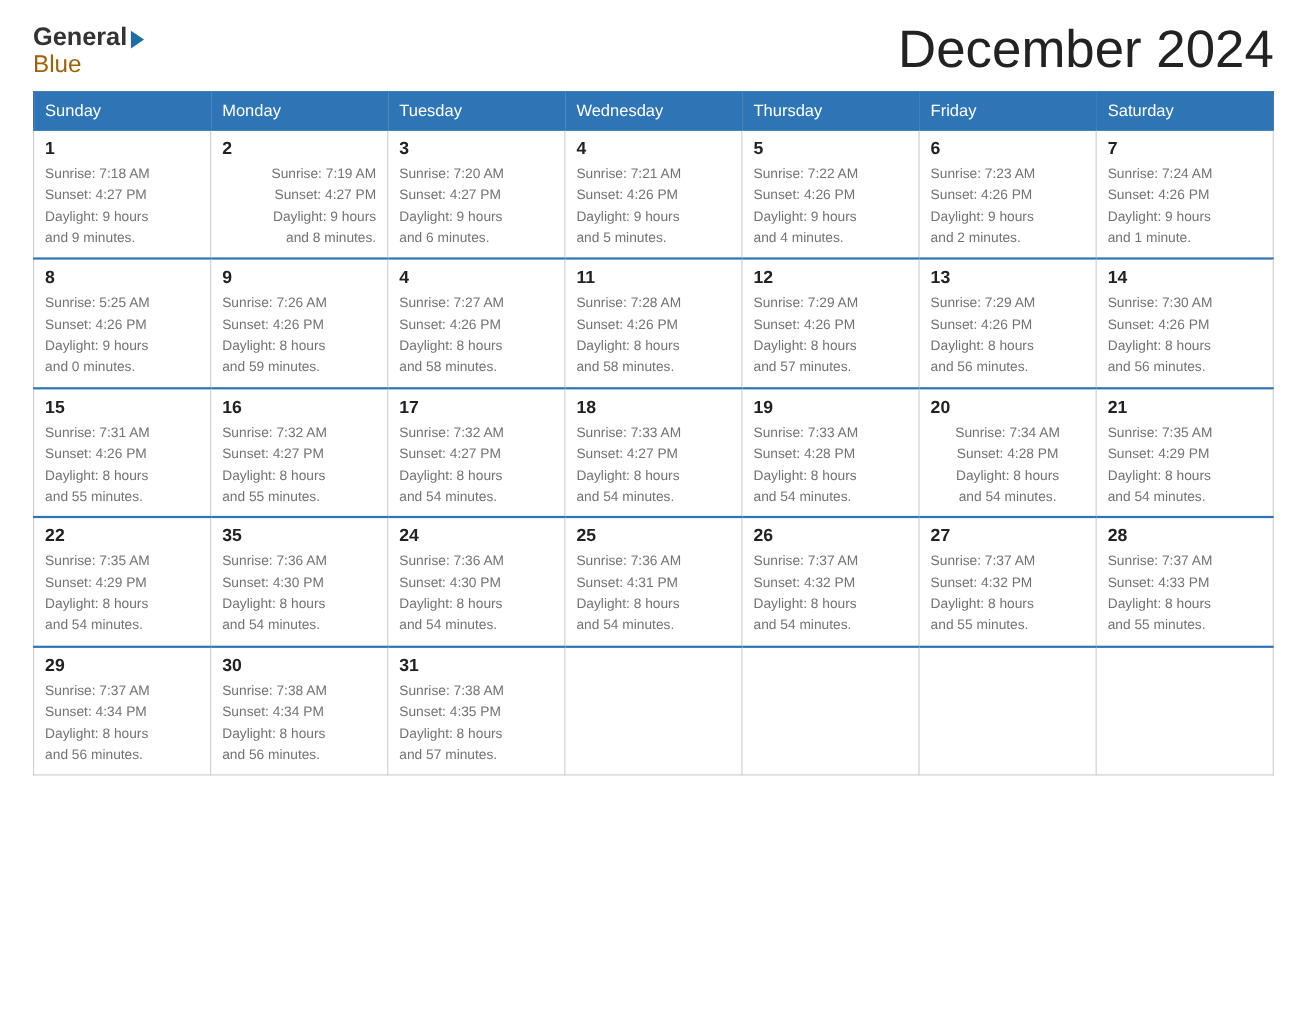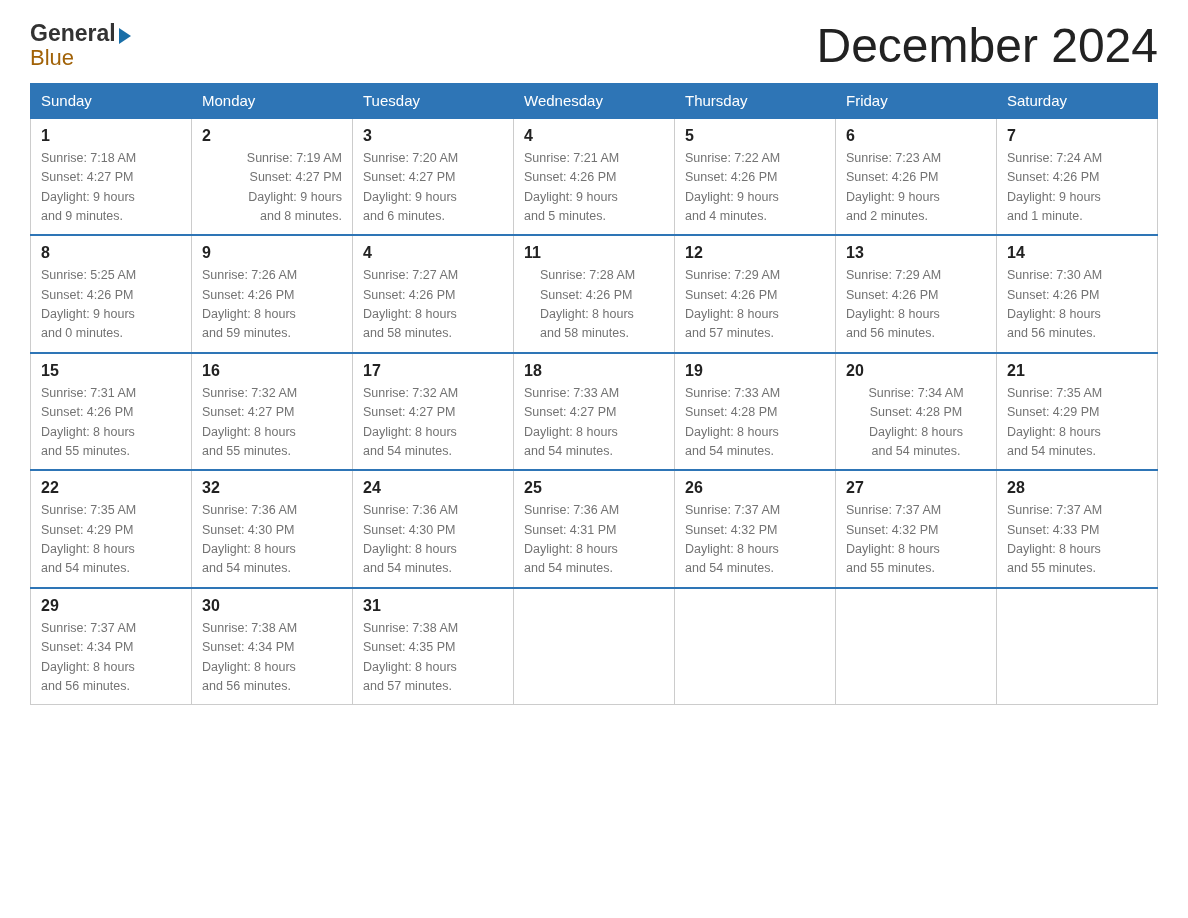--- a/index.html
+++ b/index.html
@@ -195,21 +195,21 @@
         </td>
         <td>
           <div class="day-num">4</div>
           <div class="day-info" style="white-space: pre-line;">Sunrise: 7:27 AM
 Sunset: 4:26 PM
 Daylight: 8 hours
 and 58 minutes.</div>
         </td>
         <td>
           <div class="day-num">11</div>
-          <div class="day-info" style="white-space: pre-line; margin-left: 16px;">Sunrise: 7:28 AM
+          <div class="day-info" style="white-space: pre-line;">Sunrise: 7:28 AM
 Sunset: 4:26 PM
 Daylight: 8 hours
 and 58 minutes.</div>
         </td>
         <td>
           <div class="day-num">12</div>
           <div class="day-info" style="white-space: pre-line;">Sunrise: 7:29 AM
 Sunset: 4:26 PM
 Daylight: 8 hours
 and 57 minutes.</div>
@@ -282,21 +282,21 @@
       </tr>
       <tr class="row-divider">
         <td>
           <div class="day-num">22</div>
           <div class="day-info" style="white-space: pre-line;">Sunrise: 7:35 AM
 Sunset: 4:29 PM
 Daylight: 8 hours
 and 54 minutes.</div>
         </td>
         <td>
-          <div class="day-num">32</div>
+          <div class="day-num">35</div>
           <div class="day-info" style="white-space: pre-line;">Sunrise: 7:36 AM
 Sunset: 4:30 PM
 Daylight: 8 hours
 and 54 minutes.</div>
         </td>
         <td>
           <div class="day-num">24</div>
           <div class="day-info" style="white-space: pre-line;">Sunrise: 7:36 AM
 Sunset: 4:30 PM
 Daylight: 8 hours

